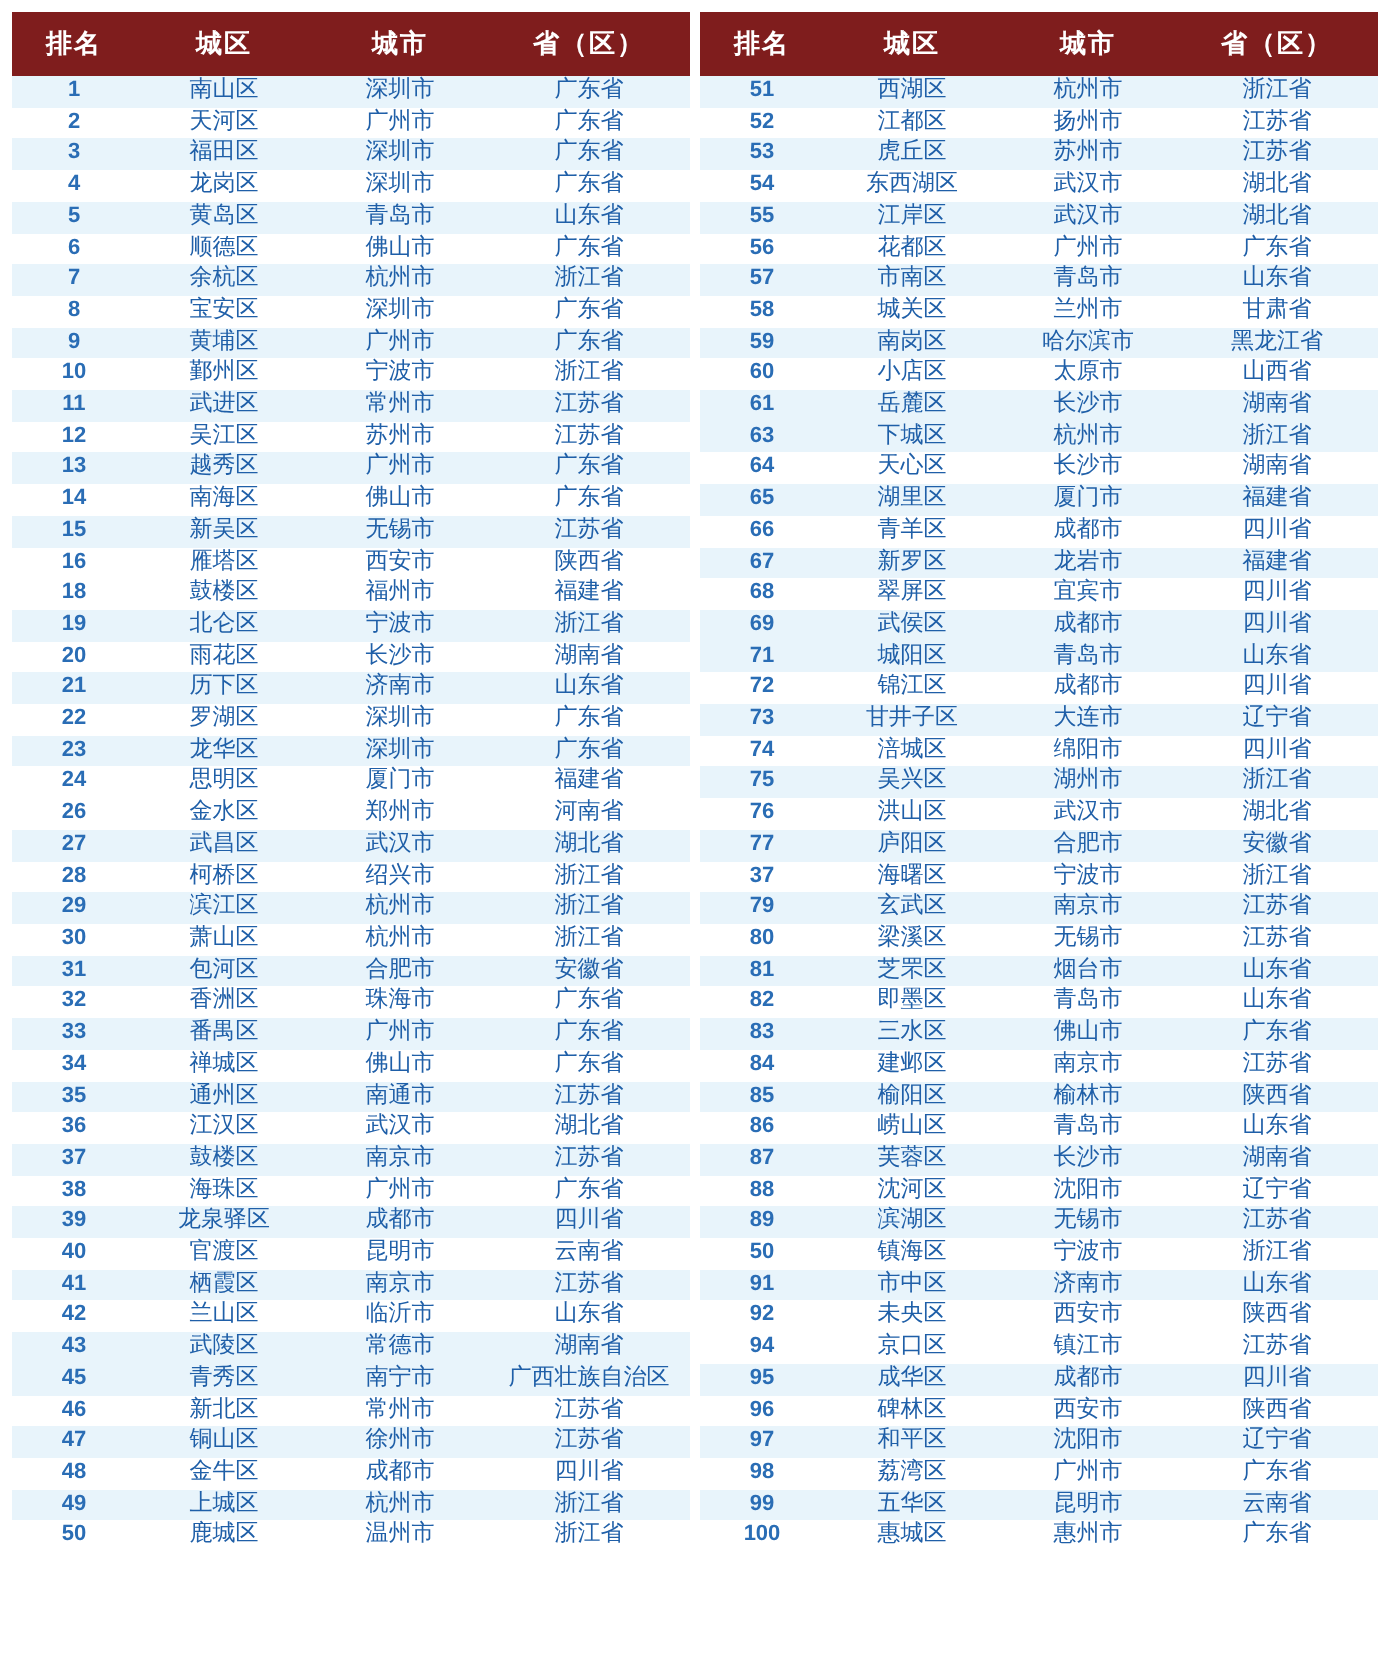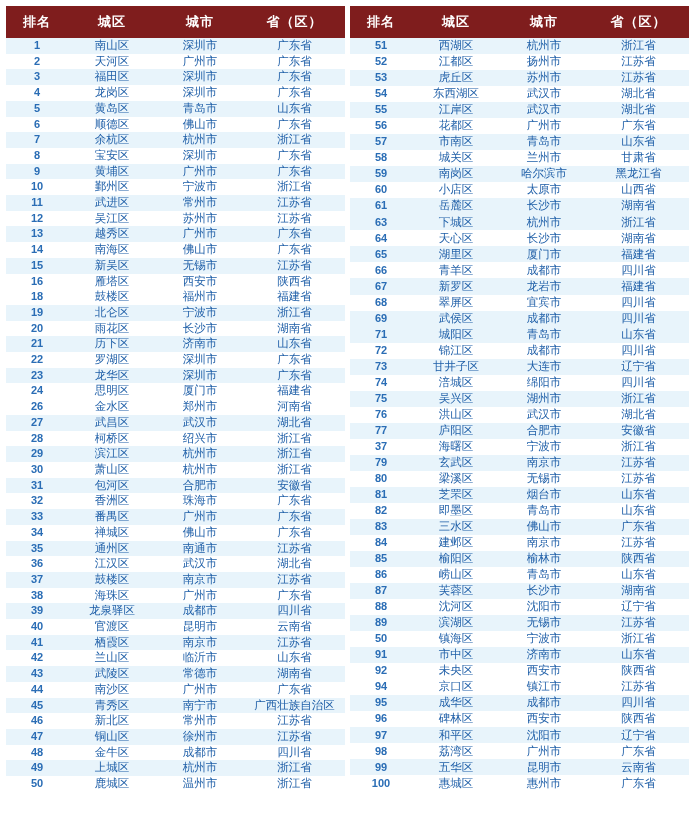--- a/index.html
+++ b/index.html
@@ -328,26 +328,20 @@
           <td class="dist">兰山区</td>
           <td class="city">临沂市</td>
           <td class="prov">山东省</td>
         </tr>
         <tr class="alt">
           <td class="rank-col">43</td>
           <td class="dist">武陵区</td>
           <td class="city">常德市</td>
           <td class="prov">湖南省</td>
         </tr>
-        <tr class="plain">
-          <td class="rank-col">44</td>
-          <td class="dist">南沙区</td>
-          <td class="city">广州市</td>
-          <td class="prov">广东省</td>
-        </tr>
         <tr class="alt">
           <td class="rank-col">45</td>
           <td class="dist">青秀区</td>
           <td class="city">南宁市</td>
           <td class="prov">广西壮族自治区</td>
         </tr>
         <tr class="plain">
           <td class="rank-col">46</td>
           <td class="dist">新北区</td>
           <td class="city">常州市</td>

